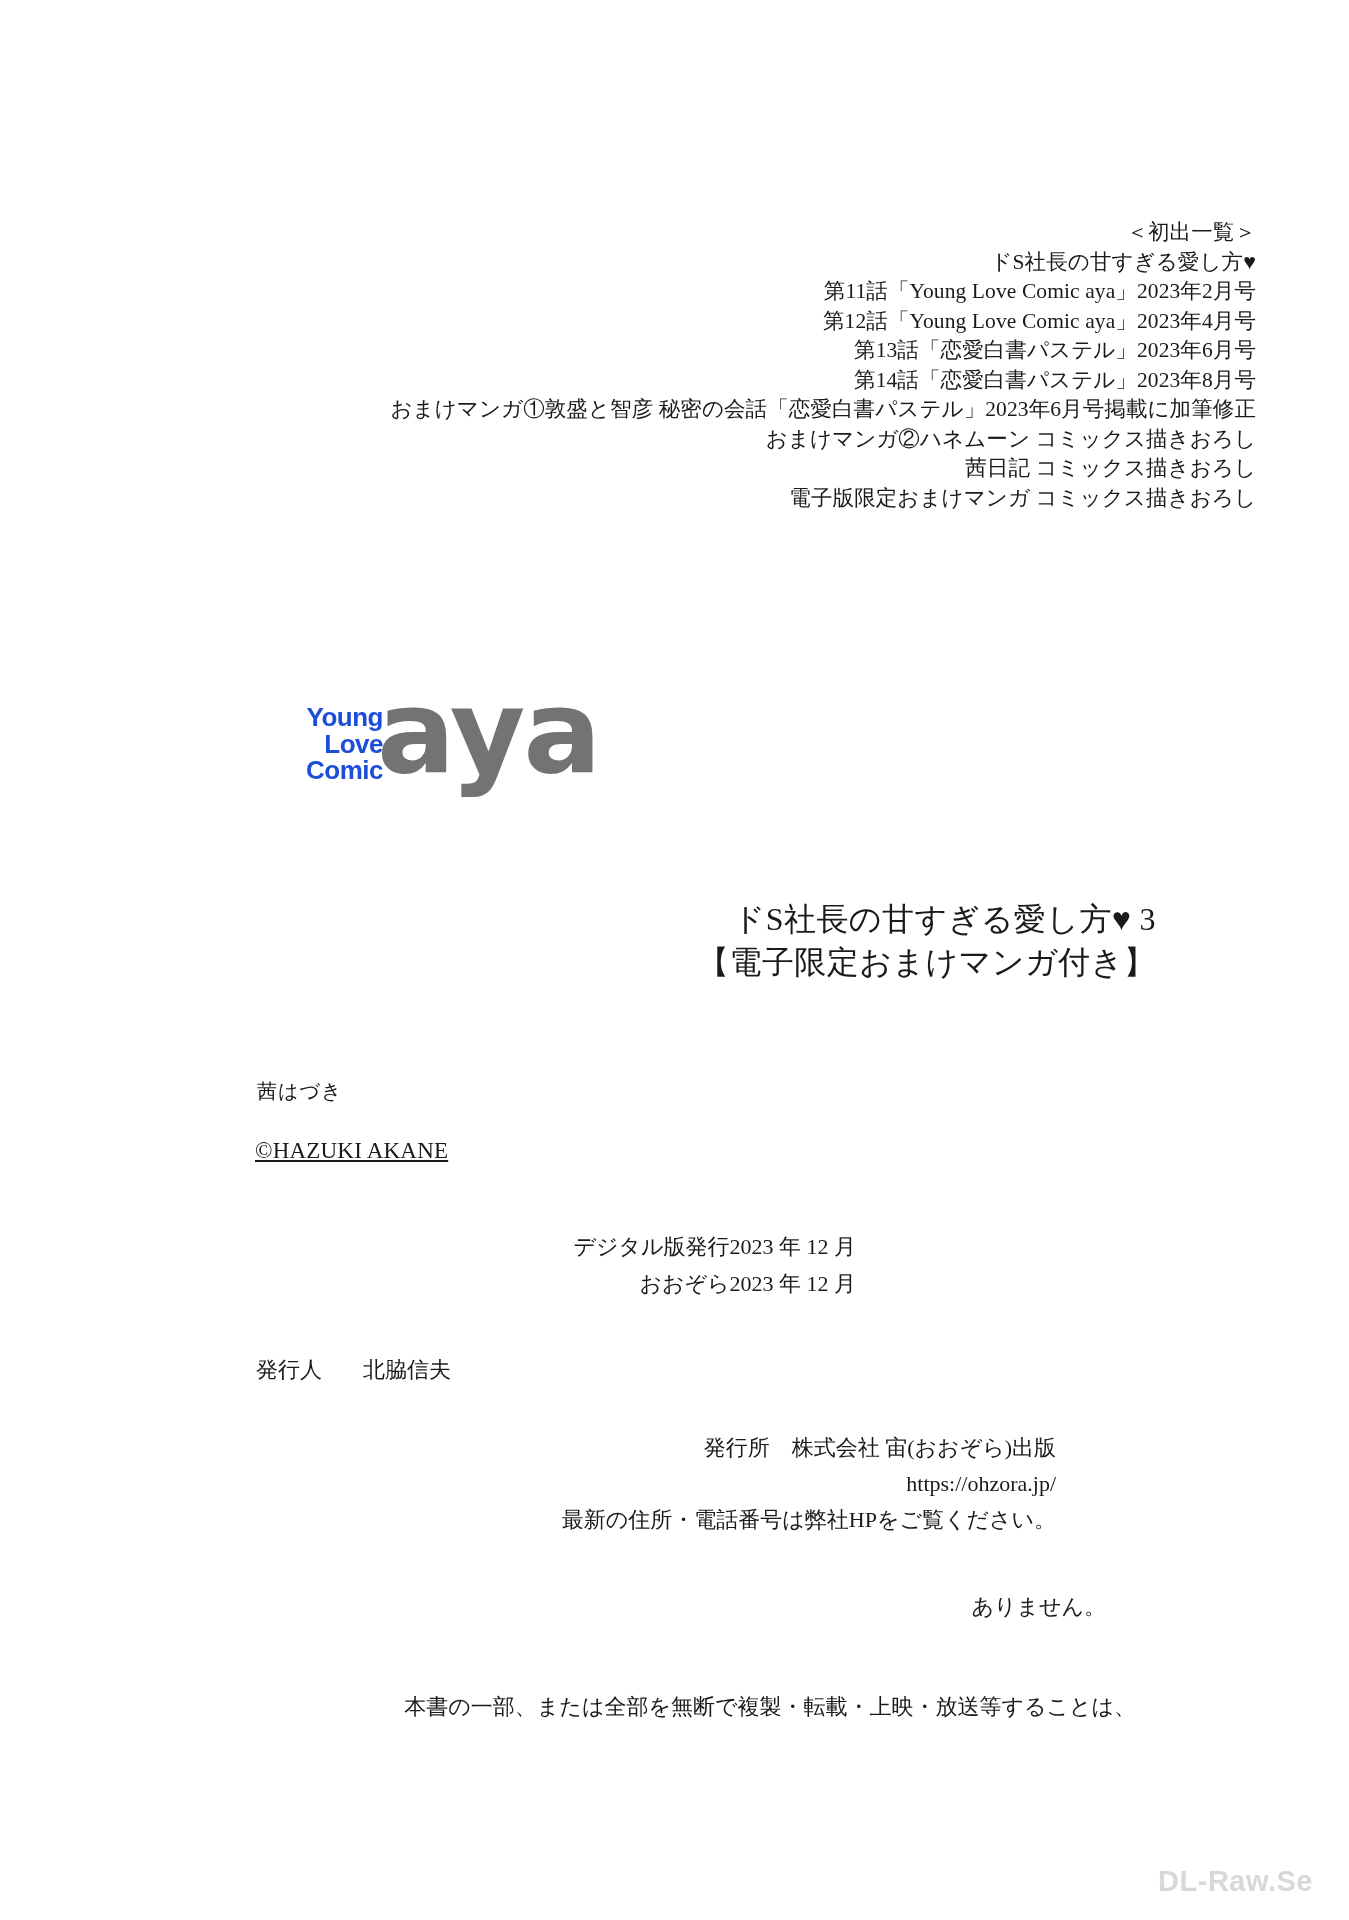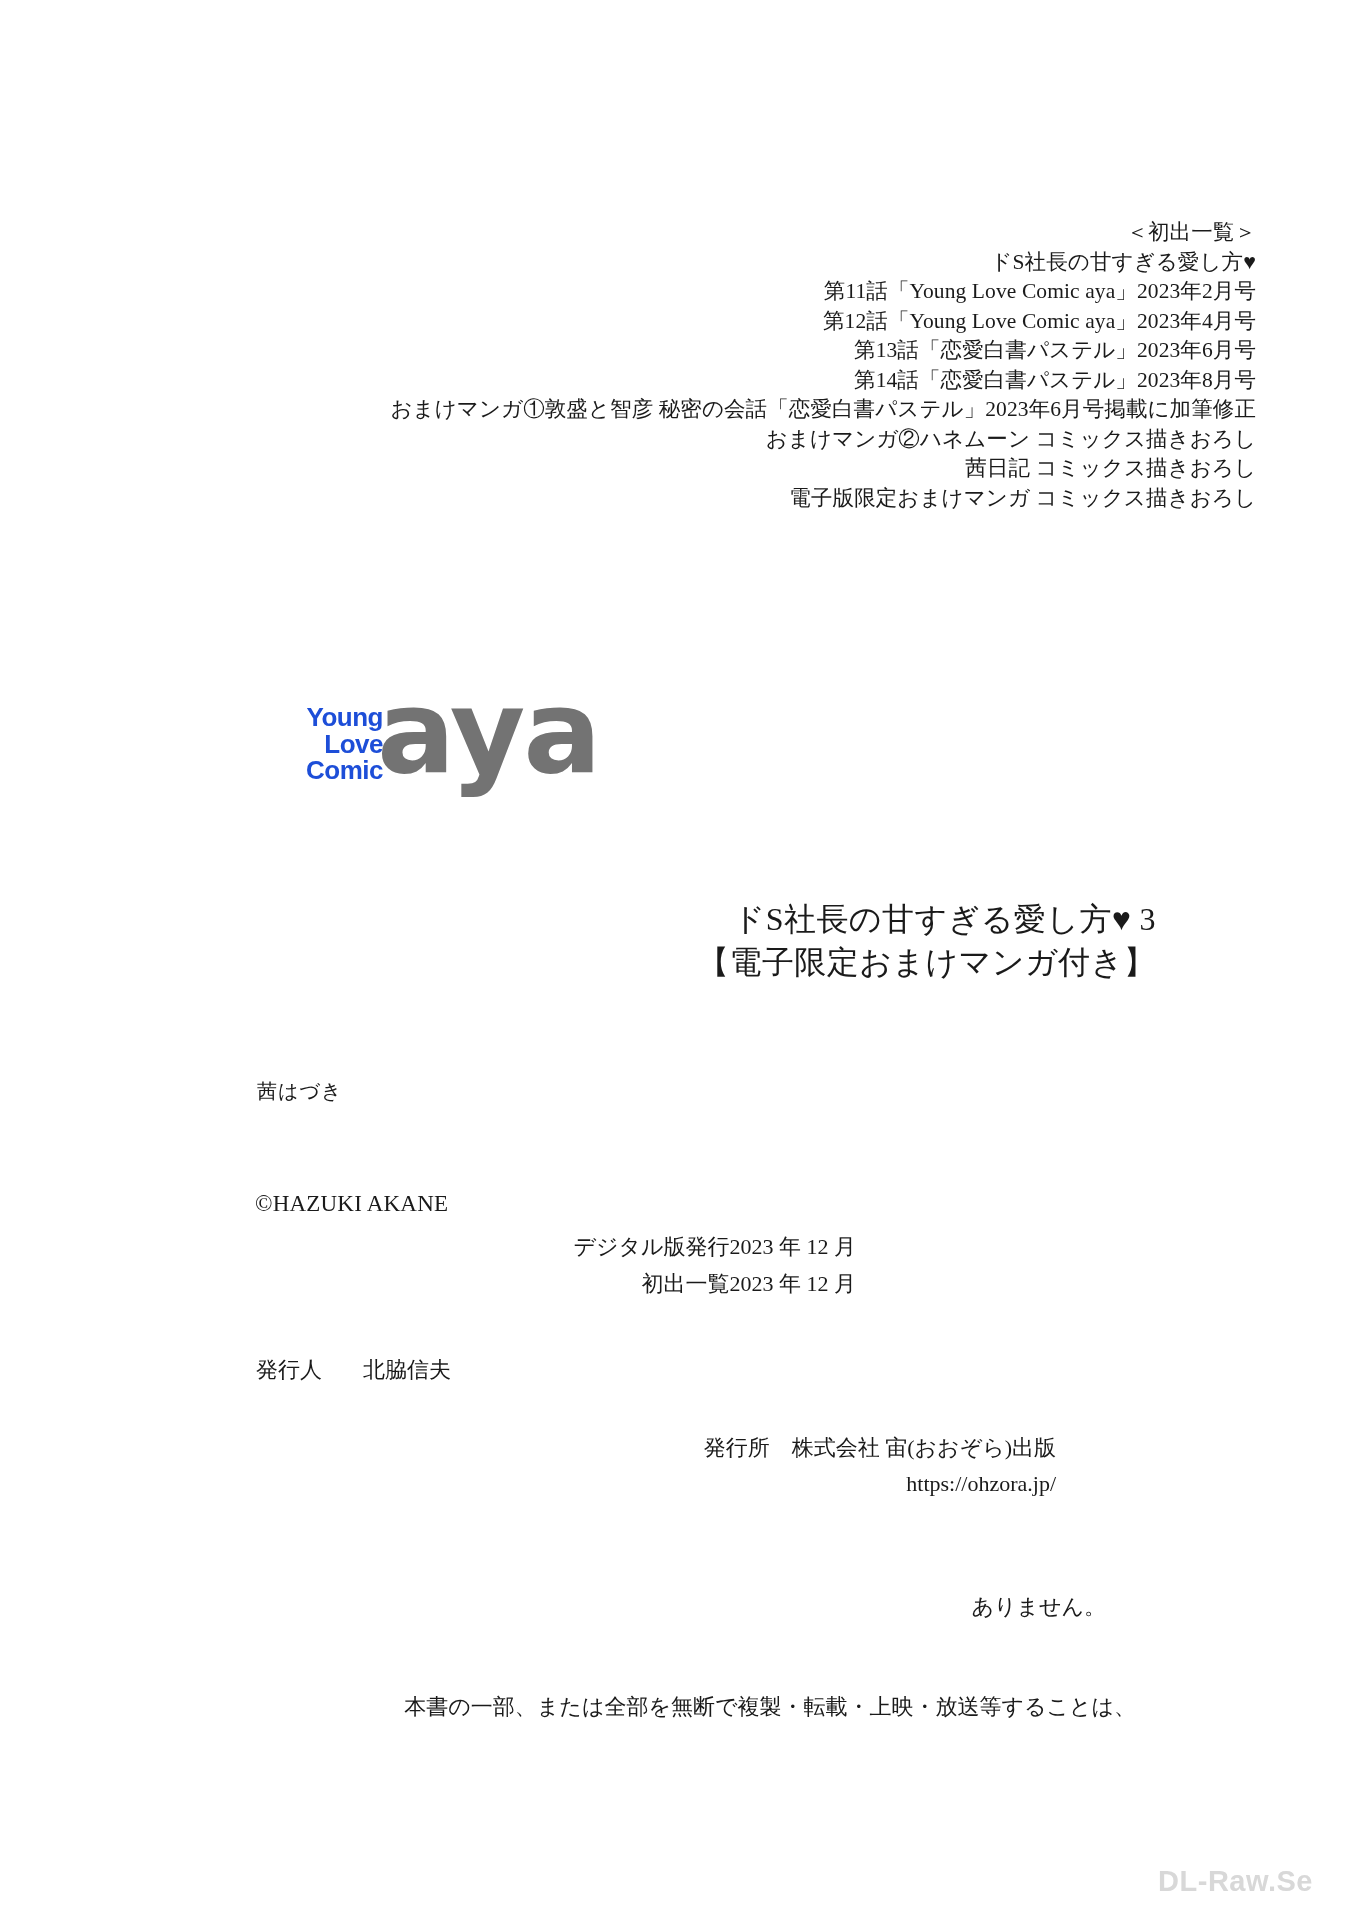--- a/index.html
+++ b/index.html
@@ -87,23 +87,24 @@
   .author-jp {
     position: absolute;
     left: 257px;
     top: 1078px;
     font-size: 20px;
     letter-spacing: 1px;
   }
   .author-en {
     position: absolute;
     left: 255px;
-    top: 1191px;
+    top: 1138px;
     font-size: 23px;
     letter-spacing: 0.2px;
+    text-decoration: underline;
   }
 
   
   .dates {
     position: absolute;
     left: 256px;
     top: 1228px;
     width: 600px;
   }
   .dates .d-row {
@@ -200,33 +201,34 @@
   </div>
 
   <div class="author-jp">茜はづき</div>
   <div class="author-en">©HAZUKI AKANE</div>
 
   <div class="dates">
     <div class="d-row">
       <span class="d-label">デジタル版発行</span><span>2023 年 12 月</span>
     </div>
     <div class="d-row">
-      <span class="d-label">初出一覧</span><span>2023 年 12 月</span>
+      <span class="d-label">おおぞら</span><span>2023 年 12 月</span>
     </div>
   </div>
 
   <div class="pub-person">
     <span>発行人</span>
     <span style="display:inline-block;width:30px"></span>
     <span>北脇信夫</span>
   </div>
 
   <div class="pub-house">
     <div class="p-line">発行所　株式会社 宙(おおぞら)出版</div>
     <div class="p-line">https://ohzora.jp/</div>
+    <div class="p-line">最新の住所・電話番号は弊社HPをご覧ください。</div>
   </div>
 
   <div class="notice1">
     <div class="n-line">ありません。</div>
   </div>
 
   <div class="notice2">
     <div class="n-line">本書の一部、または全部を無断で複製・転載・上映・放送等することは、</div>
   </div>
 

